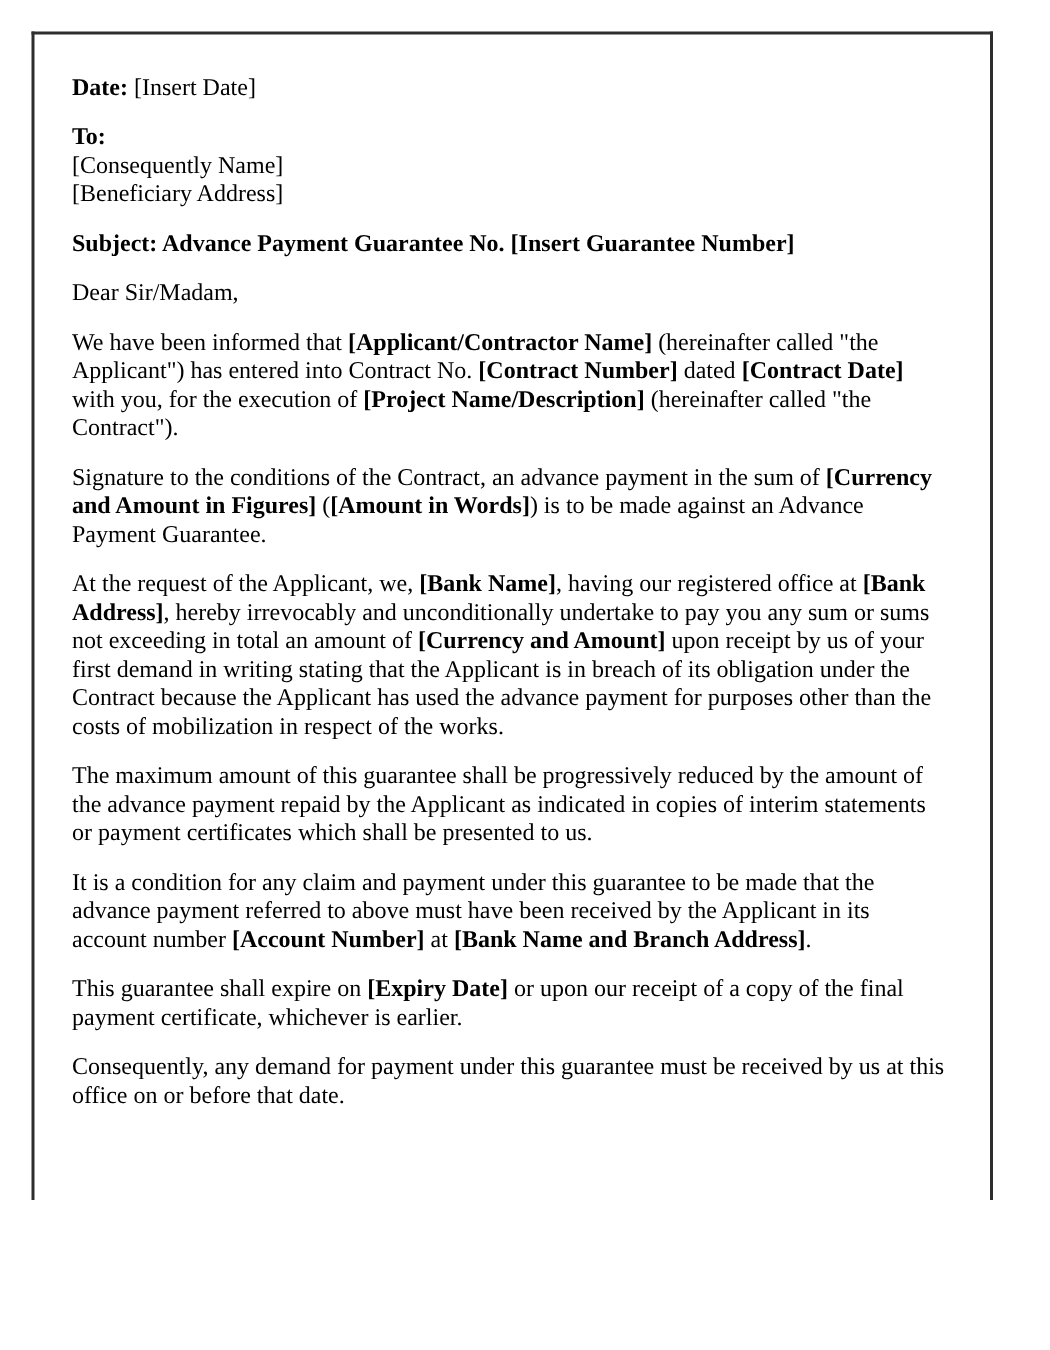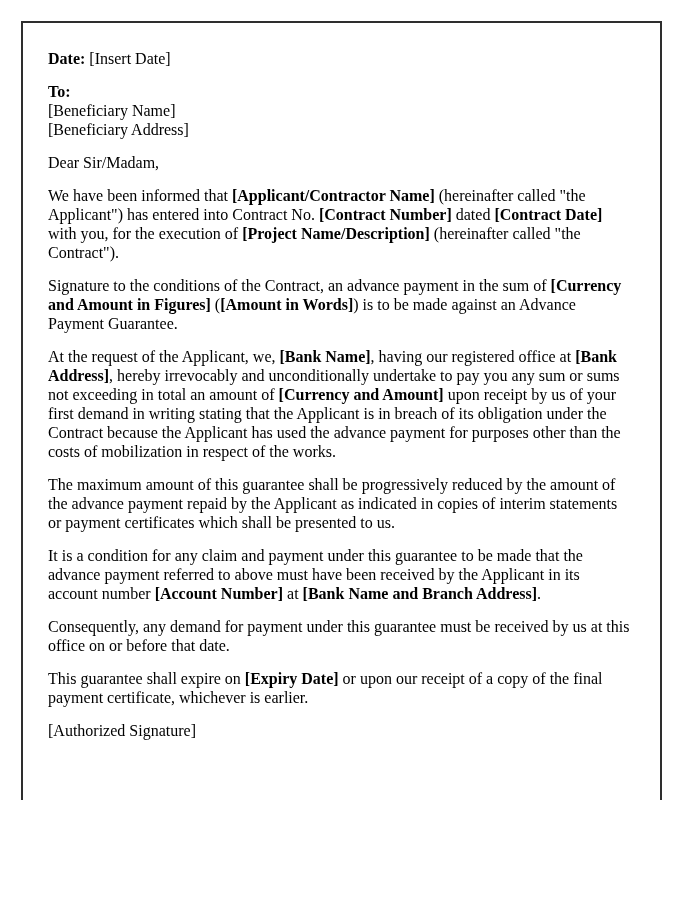--- a/index.html
+++ b/index.html
@@ -38,24 +38,24 @@
   .letter-body strong {
     font-weight: bold;
   }
 </style>
 </head>
 <body style="background: rgb(255, 255, 255); color: rgb(0, 0, 0);">
 
 <div class="page-border" style="border-color: rgb(46, 46, 46);">
   <div class="letter-body">
       <p class="para"><strong>Date:</strong><span> [Insert Date]</span></p>
-      <p class="para"><strong>To:</strong><br><span>[Beneficiary Name]</span><br><span>[Beneficiary Address]</span></p>
+      <p class="para"><strong>To:</strong><br><span>[Consequently Name]</span><br><span>[Beneficiary Address]</span></p>
+      <p class="para"><strong>Subject: Advance Payment Guarantee No. [Insert Guarantee Number]</strong></p>
       <p class="para"><span>Dear Sir/Madam,</span></p>
       <p class="para"><span>We have been informed that </span><strong>[Applicant/Contractor Name]</strong><span> (hereinafter called "the Applicant") has entered into Contract No. </span><strong>[Contract Number]</strong><span> dated </span><strong>[Contract Date]</strong><span> with you, for the execution of </span><strong>[Project Name/Description]</strong><span> (hereinafter called "the Contract").</span></p>
       <p class="para"><span>Signature to the conditions of the Contract, an advance payment in the sum of </span><strong>[Currency and Amount in Figures]</strong><span> (</span><strong>[Amount in Words]</strong><span>) is to be made against an Advance Payment Guarantee.</span></p>
       <p class="para"><span>At the request of the Applicant, we, </span><strong>[Bank Name]</strong><span>, having our registered office at </span><strong>[Bank Address]</strong><span>, hereby irrevocably and unconditionally undertake to pay you any sum or sums not exceeding in total an amount of </span><strong>[Currency and Amount]</strong><span> upon receipt by us of your first demand in writing stating that the Applicant is in breach of its obligation under the Contract because the Applicant has used the advance payment for purposes other than the costs of mobilization in respect of the works.</span></p>
       <p class="para"><span>The maximum amount of this guarantee shall be progressively reduced by the amount of the advance payment repaid by the Applicant as indicated in copies of interim statements or payment certificates which shall be presented to us.</span></p>
       <p class="para"><span>It is a condition for any claim and payment under this guarantee to be made that the advance payment referred to above must have been received by the Applicant in its account number </span><strong>[Account Number]</strong><span> at </span><strong>[Bank Name and Branch Address]</strong><span>.</span></p>
+      <p class="para"><span>This guarantee shall expire on </span><strong>[Expiry Date]</strong><span> or upon our receipt of a copy of the final payment certificate, whichever is earlier.</span></p>
       <p class="para"><span>Consequently, any demand for payment under this guarantee must be received by us at this office on or before that date.</span></p>
-      <p class="para"><span>This guarantee shall expire on </span><strong>[Expiry Date]</strong><span> or upon our receipt of a copy of the final payment certificate, whichever is earlier.</span></p>
-      <p class="para"><span>[Authorized Signature]</span></p>
     </div>
 </div>
 
 </body></html>

